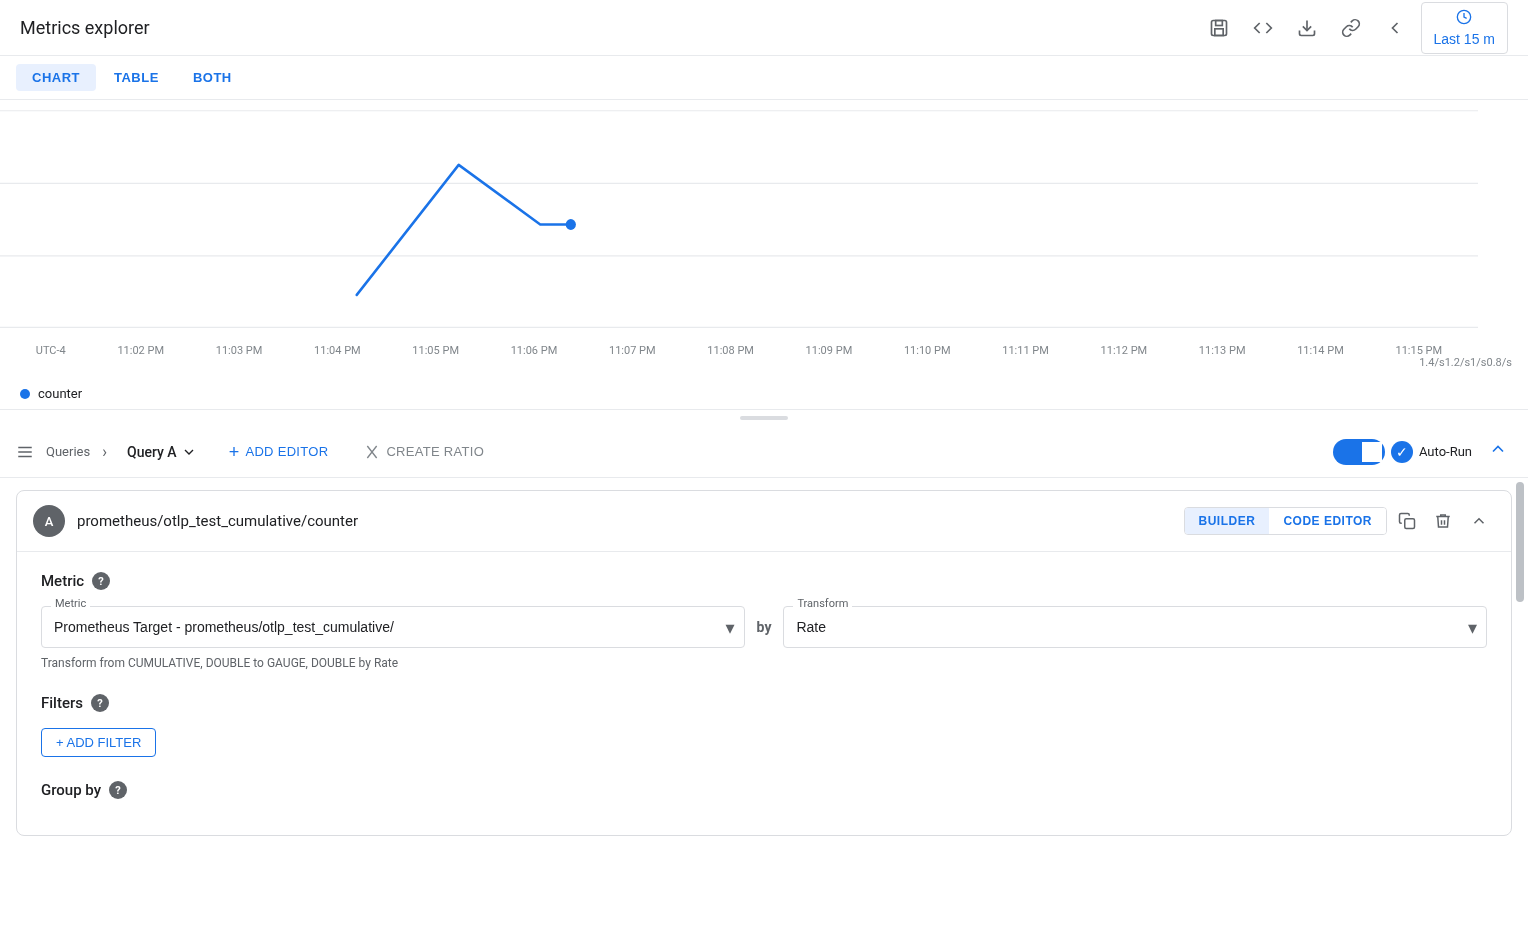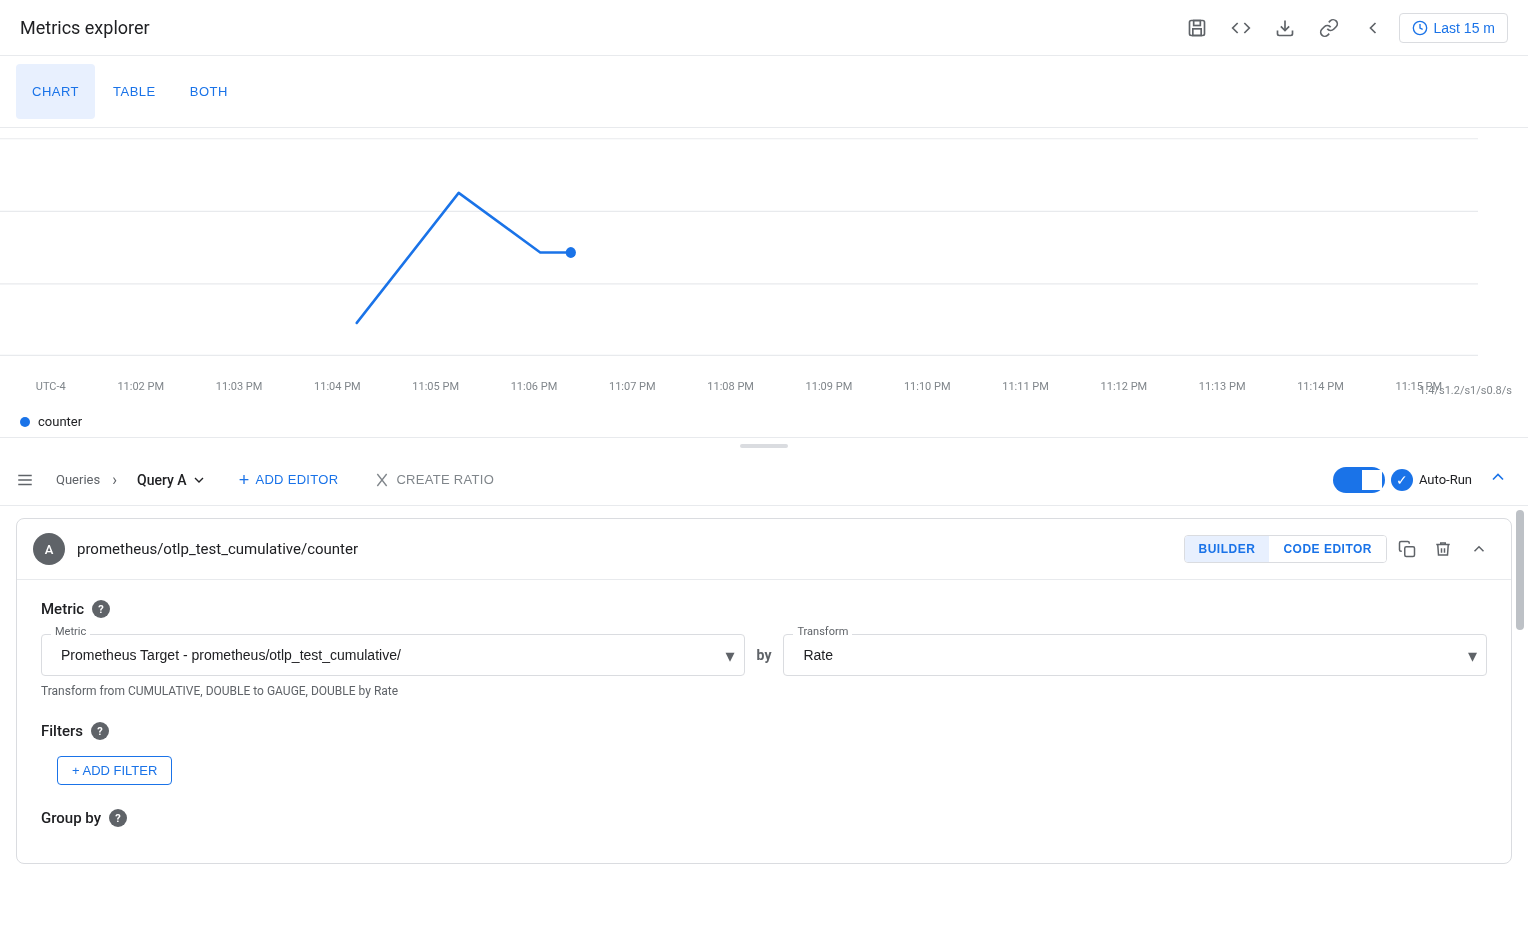--- a/index.html
+++ b/index.html
@@ -42,34 +42,35 @@
       align-items: center;
       gap: 6px;
       padding: 6px 12px;
       border: 1px solid #dadce0;
       border-radius: 4px;
       background: #fff;
       cursor: pointer;
       color: #1a73e8;
       font-size: 14px;
       white-space: nowrap;
+      flex-direction: column;
     }
 
     
     .view-tabs {
       display: flex;
       align-items: center;
       padding: 8px 16px;
       border-bottom: 1px solid #e8eaed;
       gap: 2px;
     }
     .view-tab {
-      padding: 20px 16px;
-      font-size: 13px;
-      font-weight: 400;
+      padding: 6px 16px;
+      font-size: 13px;
+      font-weight: 700;
       border: none;
       background: none;
       cursor: pointer;
       border-radius: 4px;
       color: #1a73e8;
       letter-spacing: 0.5px;
       text-align: center;
     }
     .view-tab.active {
       background: #e8f0fe;
@@ -150,21 +151,21 @@
       display: flex;
       align-items: center;
       padding: 8px 16px;
       border-bottom: 1px solid #e8eaed;
       gap: 12px;
       height: 52px;
     }
     .queries-label {
       display: flex;
       align-items: center;
-      gap: 22px;
+      gap: 12px;
       color: #5f6368;
       font-size: 13px;
       cursor: pointer;
     }
     .breadcrumb-arrow { color: #5f6368; font-size: 16px; }
     .query-selector {
       display: flex;
       align-items: center;
       gap: 4px;
       font-size: 14px;
@@ -349,21 +350,21 @@
       top: -9px;
       left: 10px;
       background: #fff;
       padding: 0 4px;
       font-size: 11px;
       color: #5f6368;
       z-index: 1;
     }
     .metric-select {
       width: 100%;
-      padding: 12px 36px 12px 19px;
+      padding: 12px 36px 12px 12px;
       border: 1px solid #dadce0;
       border-radius: 4px;
       font-size: 14px;
       color: #202124;
       background: #fff;
       appearance: none;
       cursor: pointer;
     }
     .select-arrow {
       position: absolute;
@@ -398,21 +399,20 @@
       gap: 6px;
       padding: 6px 14px;
       border: 1px solid #1a73e8;
       border-radius: 4px;
       background: none;
       color: #1a73e8;
       font-size: 13px;
       font-weight: 500;
       cursor: pointer;
       margin-top: 12px;
-      margin-left: 16px;
     }
     .group-by-section {
       margin-top: 24px;
     }
 
     .query-panel-wrapper {
       position: relative;
       overflow: hidden;
     }
 
@@ -490,21 +490,21 @@
       <line x1="0" y1="77" x2="1450" y2="77" class="horizontal-grid-line"></line>
       <line x1="0" y1="144" x2="1450" y2="144" class="horizontal-grid-line"></line>
       <line x1="0" y1="210" x2="1450" y2="210" class="horizontal-grid-line"></line>
 
       <polyline points="350,180 450,60 530,115 560,115" fill="none" stroke="#1a73e8" stroke-width="2.5" stroke-linejoin="round" stroke-linecap="round"></polyline>
 
       <circle cx="560" cy="115" r="5" fill="#1a73e8"></circle>
     </svg>
   </div>
 
-  <div class="chart-x-labels" style="left:0; right:50px; bottom:44px; display:flex; justify-content:space-around; padding:0 10px;">
+  <div class="chart-x-labels" style="left:0; right:50px; bottom:52px; display:flex; justify-content:space-around; padding:0 10px;">
     <span style="font-size:11px;color:#80868b;">UTC-4</span>
     <span style="font-size:11px;color:#80868b;">11:02 PM</span>
     <span style="font-size:11px;color:#80868b;">11:03 PM</span>
     <span style="font-size:11px;color:#80868b;">11:04 PM</span>
     <span style="font-size:11px;color:#80868b;">11:05 PM</span>
     <span style="font-size:11px;color:#80868b;">11:06 PM</span>
     <span style="font-size:11px;color:#80868b;">11:07 PM</span>
     <span style="font-size:11px;color:#80868b;">11:08 PM</span>
     <span style="font-size:11px;color:#80868b;">11:09 PM</span>
     <span style="font-size:11px;color:#80868b;">11:10 PM</span>

